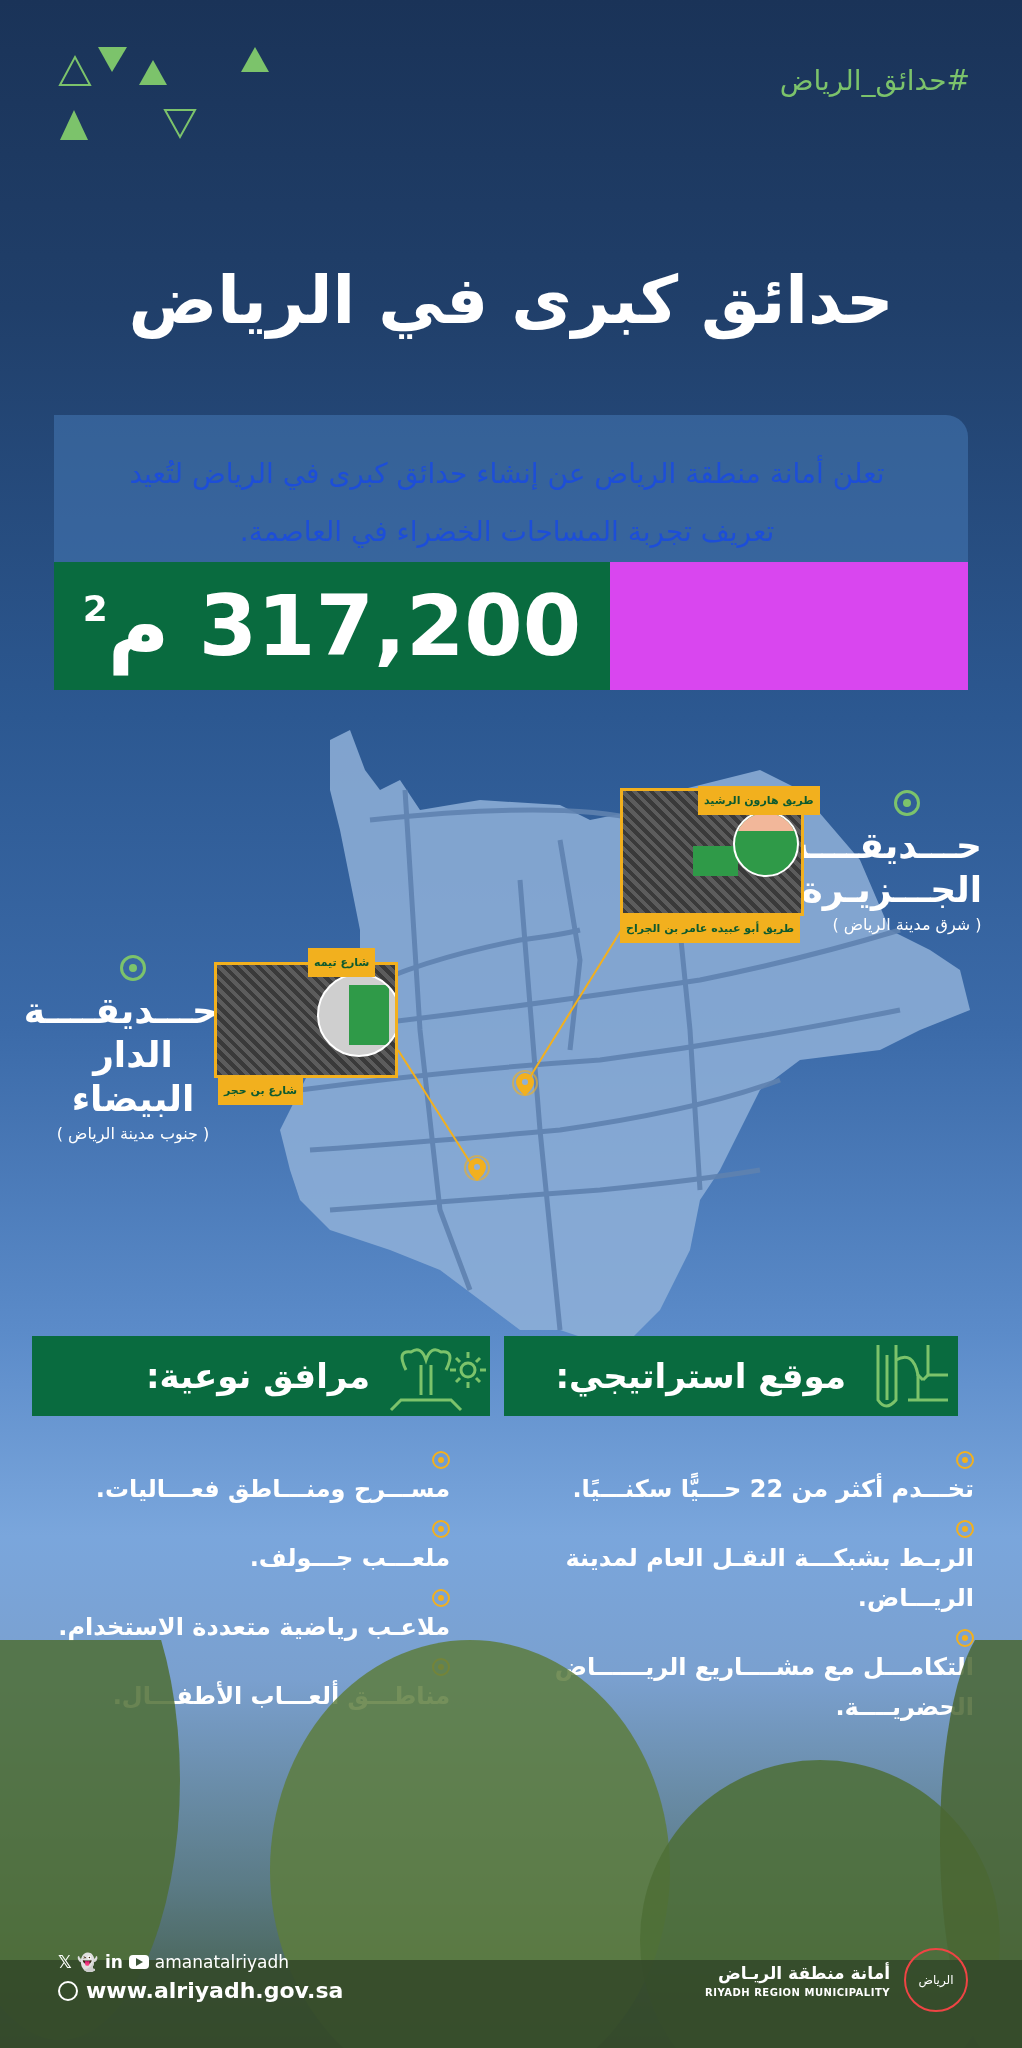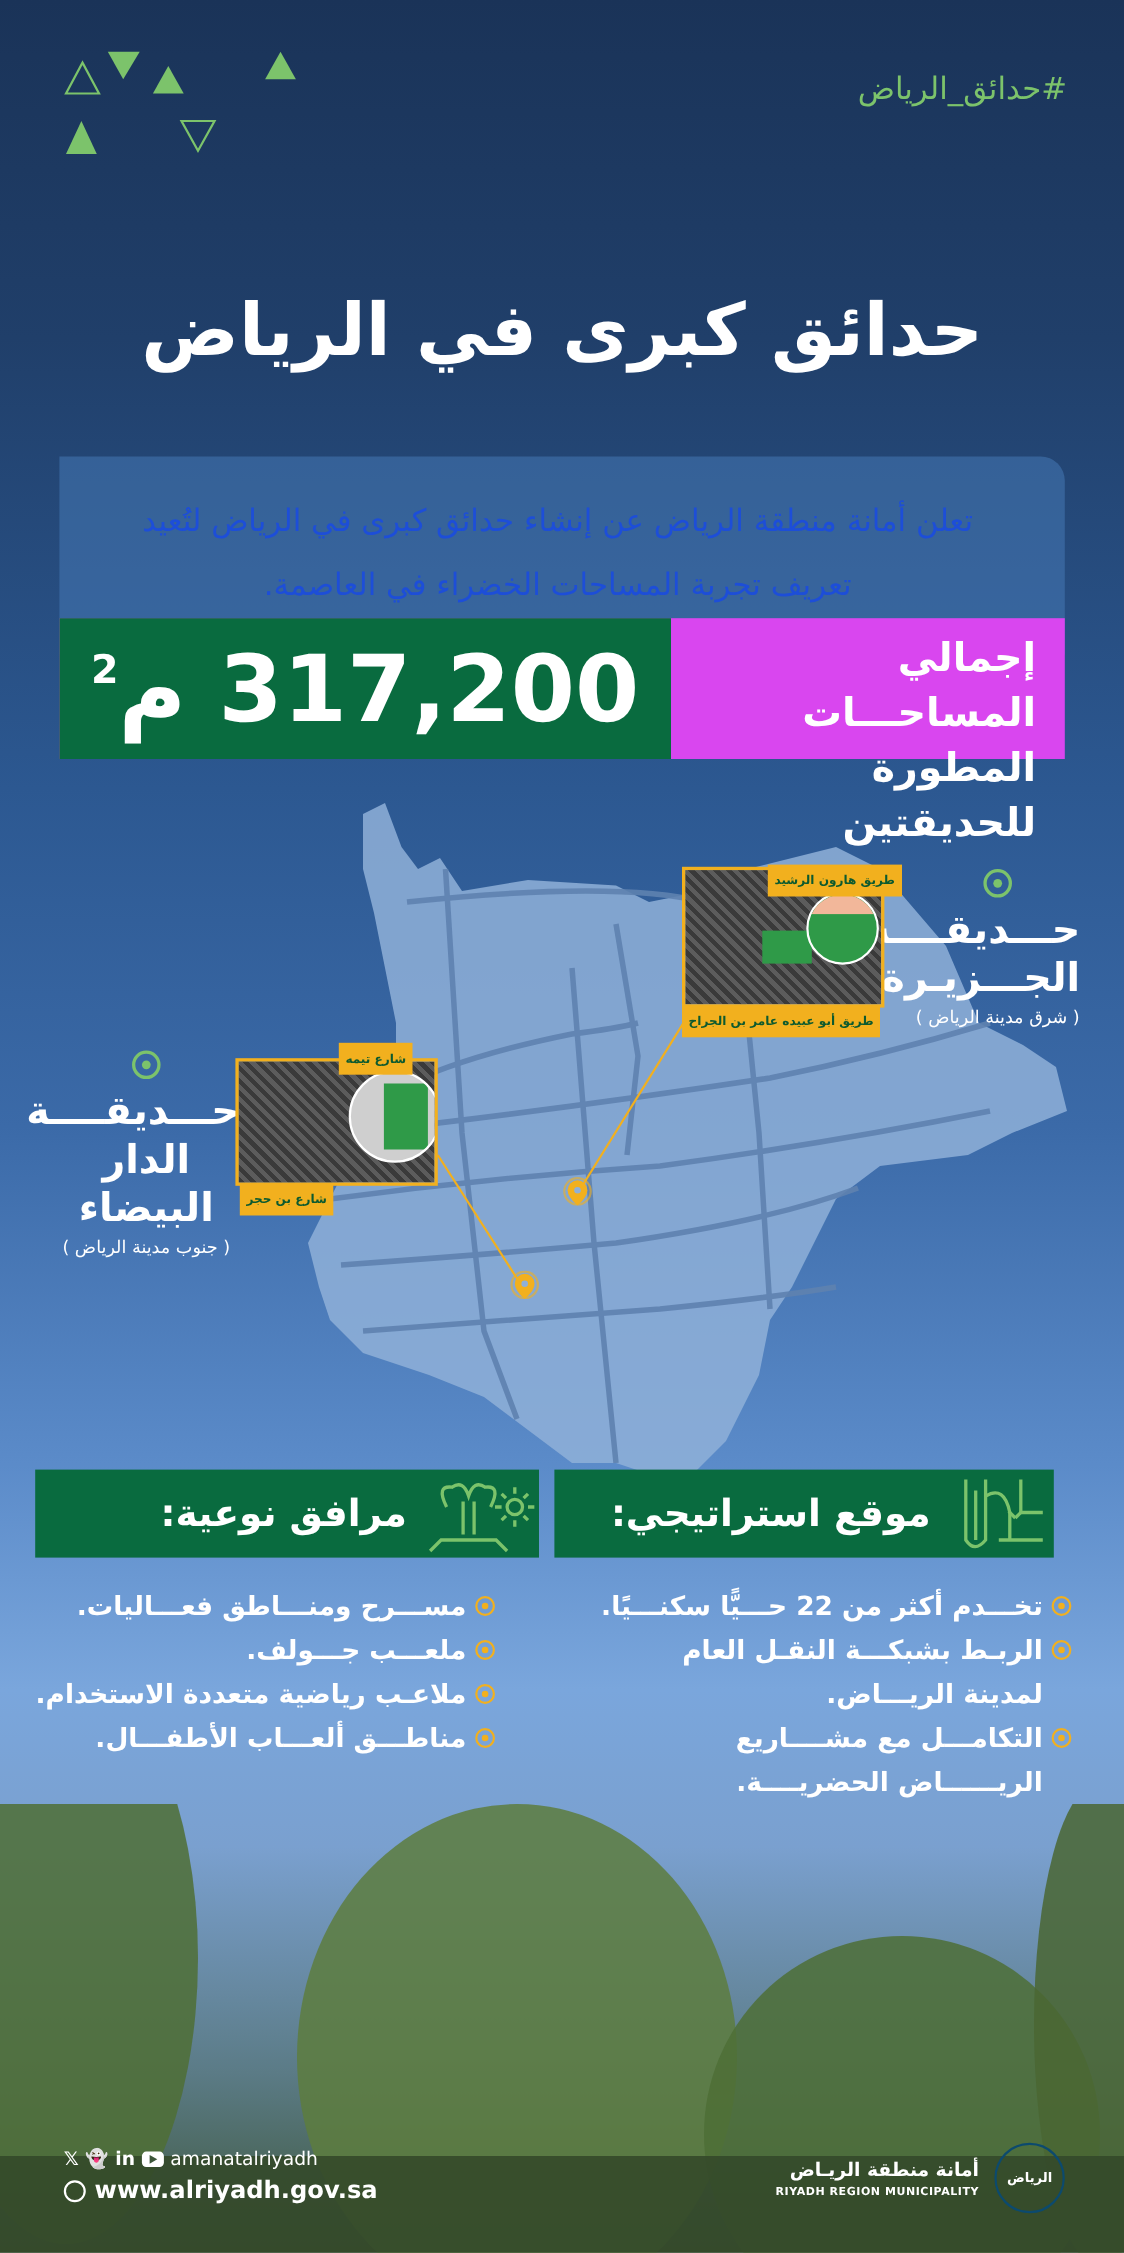--- a/index.html
+++ b/index.html
@@ -42,34 +42,34 @@
 
   .road-label { position:absolute; background:#f2b01e; color:#0d5a2f; font-weight:bold; font-size: 11px; padding: 8px 6px; white-space: nowrap; }
   .aerial { position:absolute; border: 3px solid #f2b01e; overflow:hidden; background: repeating-linear-gradient(45deg,#3a3a3a 0 4px,#5c5c5c 4px 8px); }
 
   
   .sec-head { top: 1336px; height: 80px; background: #096b3f; }
   .sec-head .label { position:absolute; top: 0; height: 80px; line-height: 80px; font-size: 34px; font-weight: bold; color: #fff; }
   .sec-icon { position:absolute; top: 4px; width: 82px; height: 72px; }
 
   .list { font-size: 24px; font-weight: bold; line-height: 40px; color: #fff; }
-  .list li { list-style: none; display: flex; flex-direction: row; align-items: flex-start; }
+  .list li { list-style: none; display: flex; flex-direction: column; align-items: flex-start; }
   .bullet { flex: 0 0 auto; width: 18px; height: 18px; border-radius: 50%; border: 2px solid #f2b01e; margin: 11px 0 0 8px; position: relative; }
   .bullet::after { content:""; position:absolute; left:4px; top:4px; width:6px; height:6px; border-radius:50%; background:#f2b01e; }
 
   
   .trees { left:0; top:1640px; width:1022px; height:408px; overflow:hidden; }
 
   .footer-left { left: 58px; top: 1952px; font-size: 18px; color:#fff; }
   .footer-left .row1 { display:flex; align-items:center; gap:6px; font-size:17px; }
   .footer-left .row2 { display:flex; align-items:center; gap:8px; font-size:22px; font-weight:bold; margin-top:6px; }
   .footer-right { right: 54px; top: 1948px; display:flex; align-items:center; gap: 14px; }
   .org-ar { font-size: 17px; font-weight: bold; text-align: right; direction: rtl; }
   .org-en { font-size: 10px; font-weight: bold; letter-spacing: 0.5px; margin-top: 4px; }
-  .emblem { width: 64px; height: 64px; border-radius: 50%; border: 2px solid #0c4a6e; display:flex; align-items:center; justify-content:center; font-size: 12px; font-weight:bold; }
+  .emblem { width: 64px; height: 64px; border-radius: 50%; border: 2px solid #ef4444; display:flex; align-items:center; justify-content:center; font-size: 12px; font-weight:normal; }
 </style>
 </head>
 <body>
 
 <div>
   <svg class="abs" style="left:55px;top:45px" width="220" height="100" viewBox="0 0 220 100">
     <polygon points="5,40 20,12 35,40" fill="none" stroke="#7cc36b" stroke-width="2"></polygon>
     <polygon points="43,2 72,2 57,27" fill="#7cc36b"></polygon>
     <polygon points="84,40 98,15 112,40" fill="#7cc36b"></polygon>
     <polygon points="186,27 200,2 214,27" fill="#7cc36b"></polygon>
@@ -88,24 +88,20 @@
     <div>تعريف تجربة المساحات الخضراء في العاصمة.</div>
   </div>
 </div>
 
 <div class="abs stat-row">
   <div class="stat-green">
     <div class="stat-value">
       <span>317,200</span>
       <span>م</span><sup>2</sup>
     </div>
-  </div>
-  <div class="stat-label rtl">
-    <div>إجمالي المساحـــات</div>
-    <div>المطورة للحديقتين</div>
   </div>
 </div>
 
 <div class="abs map">
   <svg width="1022" height="620" viewBox="0 0 1022 620" style="position:absolute;left:0;top:0">
     <path d="M330,10 L350,0 L365,40 L380,60 L400,50 L420,80 L480,70 L560,75 L590,90 L640,80 L680,60 L760,40 L800,60 L860,130 L890,200 L930,220 L960,240 L970,280 L920,300 L880,320 L800,330 L760,360 L740,400 L720,440 L700,470 L690,520 L660,580 L620,620 L560,600 L520,600 L480,570 L440,540 L390,520 L330,500 L300,470 L290,440 L280,400 L300,360 L320,320 L330,280 L360,250 L360,200 L350,150 L340,100 L330,60 Z" fill="#8fb0d8" opacity="0.85"></path>
     <g stroke="#5f82b0" stroke-width="5" fill="none" opacity="0.9">
       <path d="M370,90 Q560,70 640,90 Q720,100 780,120"></path>
       <path d="M405,60 L420,300 L440,480 L470,560"></path>
       <path d="M520,150 L540,400 L560,600"></path>

